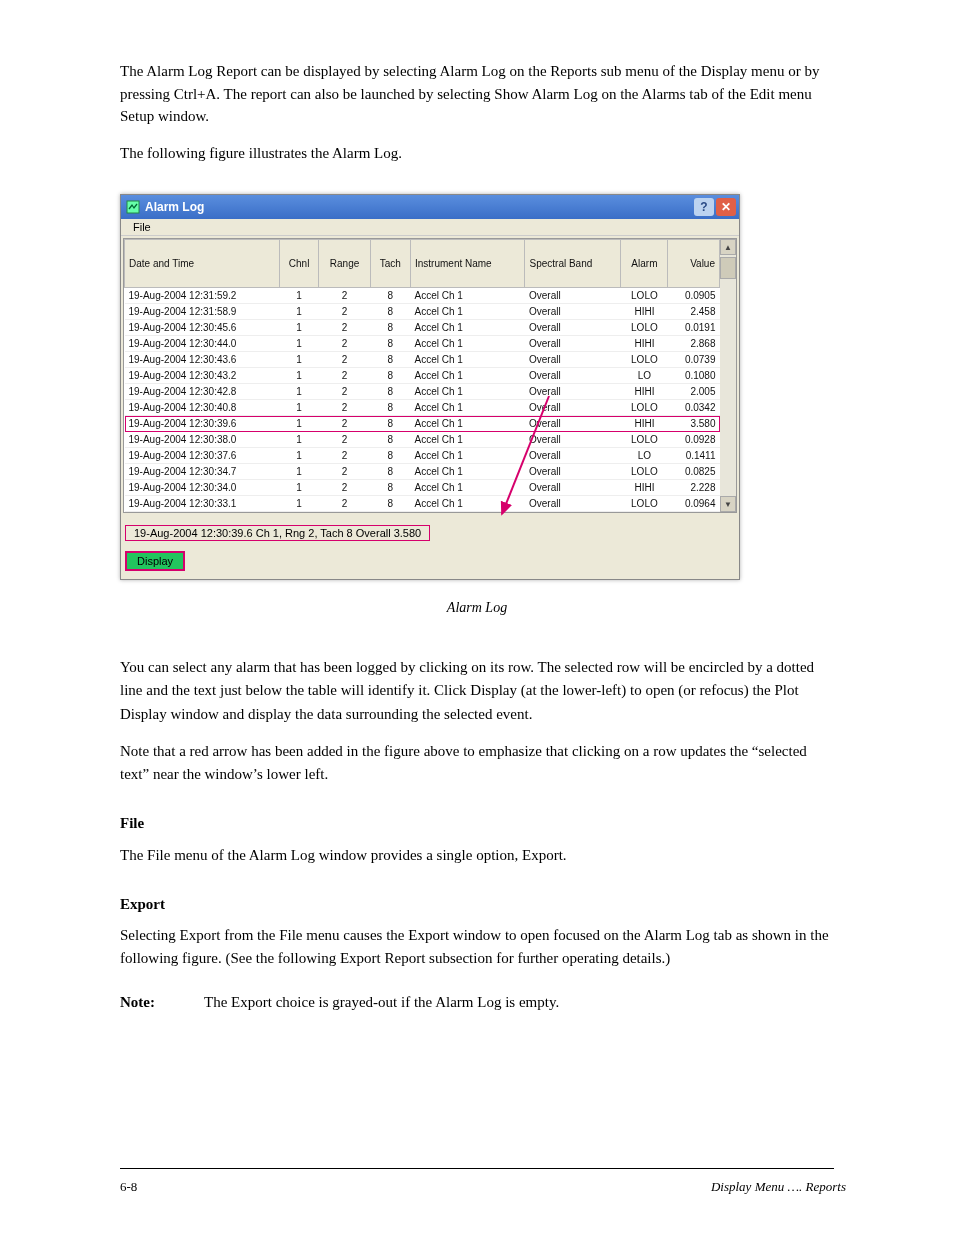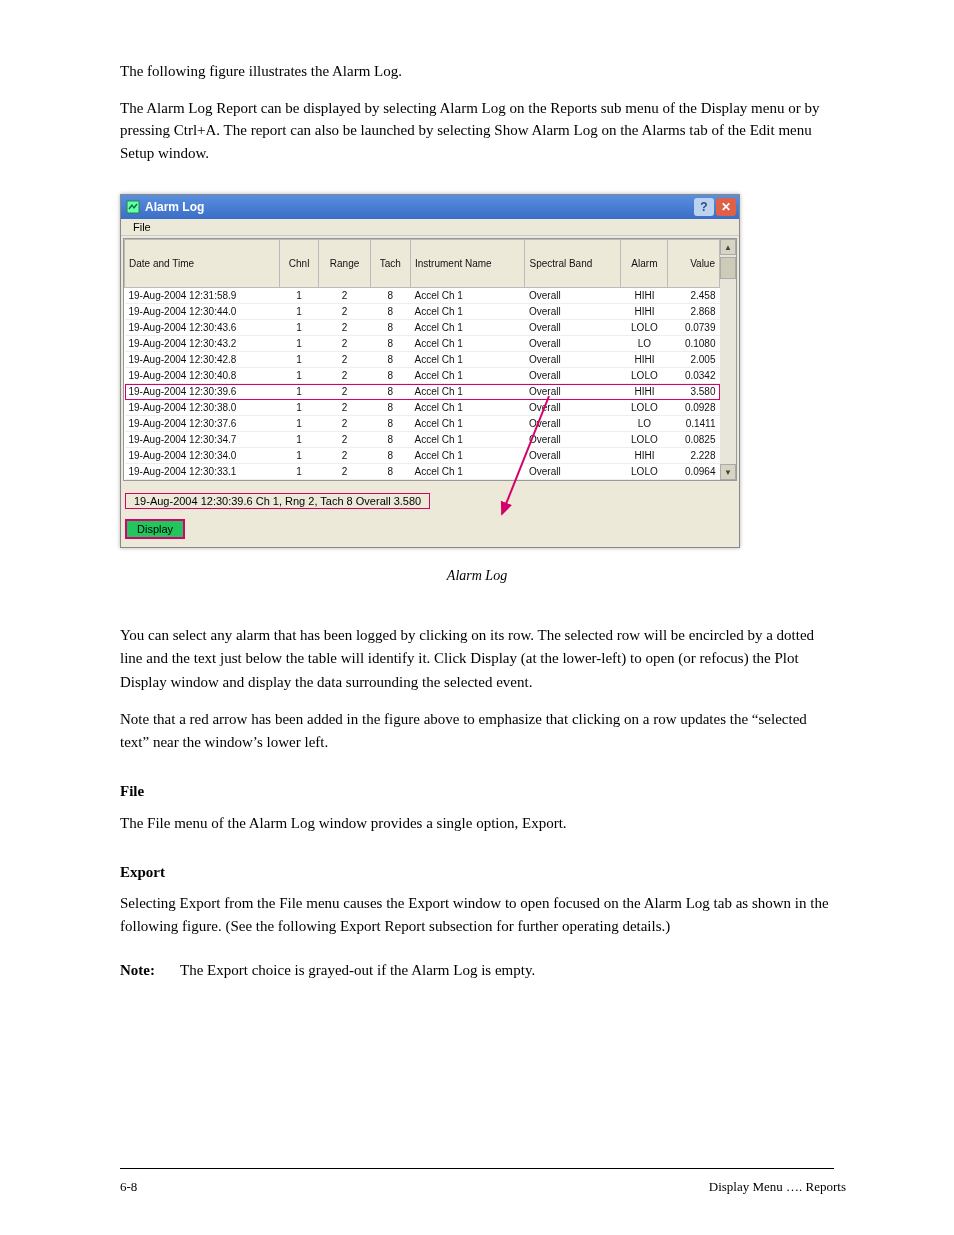--- a/index.html
+++ b/index.html
@@ -152,47 +152,47 @@
   .body-text {
     font-size: 15px;
     line-height: 1.55;
   }
   .body-text h3 {
     font-size: 15px;
     font-weight: bold;
     margin: 26px 0 8px 0;
   }
   .body-text p { margin: 0 0 14px 0; }
-  .note-row { display: flex; margin: 20px 0; }
+  .note-row { display: flex; gap: 24px; margin: 20px 0; }
   .note-row .lbl { font-weight: bold; width: 60px; flex-shrink: 0; }
 
   .footer-line {
     position: absolute;
     left: 120px; right: 120px;
     bottom: 66px;
     border-top: 1px solid #000;
   }
   .footer {
     position: absolute;
     left: 120px; right: 108px;
     bottom: 40px;
     display: flex;
     font-size: 13px;
   }
   .footer .pg { width: 60px; }
-  .footer .ft { flex: 1; text-align: right; }
+  .footer .ft { flex: 1; text-align: right; font-style: italic; }
 </style>
 </head>
 <body>
 
 <div class="page">
 
   <div class="intro-text">
+    <p>The Alarm Log Report can be displayed by selecting Alarm Log on the Reports sub menu of the Display menu or by pressing Ctrl+A. The report can also be launched by selecting Show Alarm Log on the Alarms tab of the Edit menu Setup window.</p>
     <p>The following figure illustrates the Alarm Log.</p>
-    <p>The Alarm Log Report can be displayed by selecting Alarm Log on the Reports sub menu of the Display menu or by pressing Ctrl+A. The report can also be launched by selecting Show Alarm Log on the Alarms tab of the Edit menu Setup window.</p>
   </div>
 
   <div class="window">
     <div class="titlebar">
       <span class="app-icon">
         <svg width="14" height="14" viewBox="0 0 14 14">
             <rect x="1" y="1" width="12" height="12" fill="#6fa" stroke="#284" stroke-width="1"></rect>
             <path d="M3 9 L6 5 L8 8 L11 4" stroke="#063" stroke-width="1.3" fill="none"></path>
           </svg>
       </span>
@@ -213,28 +213,48 @@
               <th class="c">Range</th>
               <th class="c">Tach</th>
               <th class="">Instrument Name</th>
               <th class="">Spectral Band</th>
               <th class="c">Alarm</th>
               <th class="r">Value</th>
             </tr>
         </thead>
         <tbody id="tbl-body">
             <tr>
+              <td class="">19-Aug-2004 12:31:59.2</td>
+              <td class="c">1</td>
+              <td class="c">2</td>
+              <td class="c">8</td>
+              <td class="">Accel Ch 1</td>
+              <td class="">Overall</td>
+              <td class="c">LOLO</td>
+              <td class="r">0.0905</td>
+            </tr>
+            <tr>
               <td class="">19-Aug-2004 12:31:58.9</td>
               <td class="c">1</td>
               <td class="c">2</td>
               <td class="c">8</td>
               <td class="">Accel Ch 1</td>
               <td class="">Overall</td>
               <td class="c">HIHI</td>
               <td class="r">2.458</td>
+            </tr>
+            <tr>
+              <td class="">19-Aug-2004 12:30:45.6</td>
+              <td class="c">1</td>
+              <td class="c">2</td>
+              <td class="c">8</td>
+              <td class="">Accel Ch 1</td>
+              <td class="">Overall</td>
+              <td class="c">LOLO</td>
+              <td class="r">0.0191</td>
             </tr>
             <tr>
               <td class="">19-Aug-2004 12:30:44.0</td>
               <td class="c">1</td>
               <td class="c">2</td>
               <td class="c">8</td>
               <td class="">Accel Ch 1</td>
               <td class="">Overall</td>
               <td class="c">HIHI</td>
               <td class="r">2.868</td>

